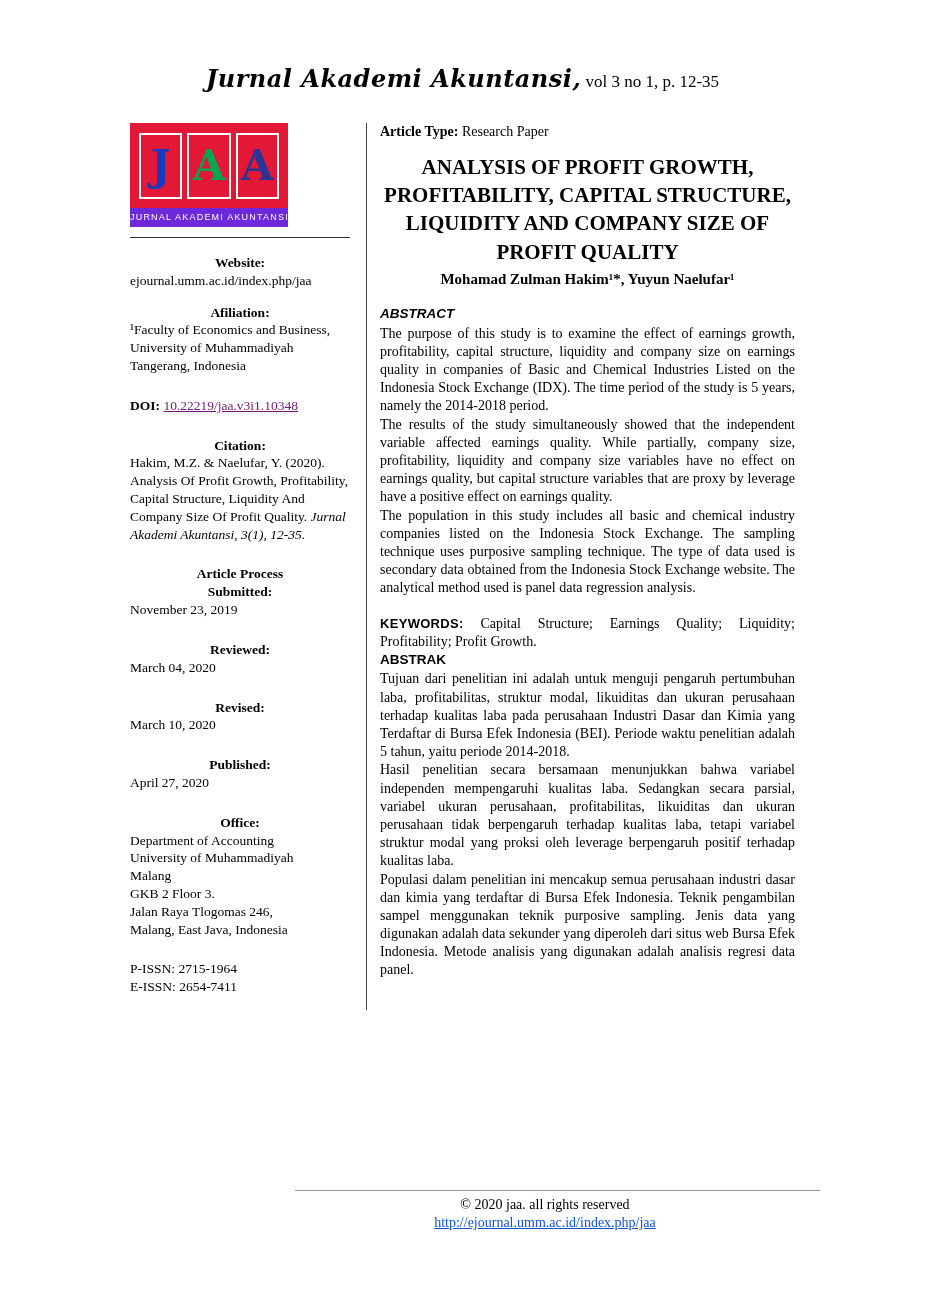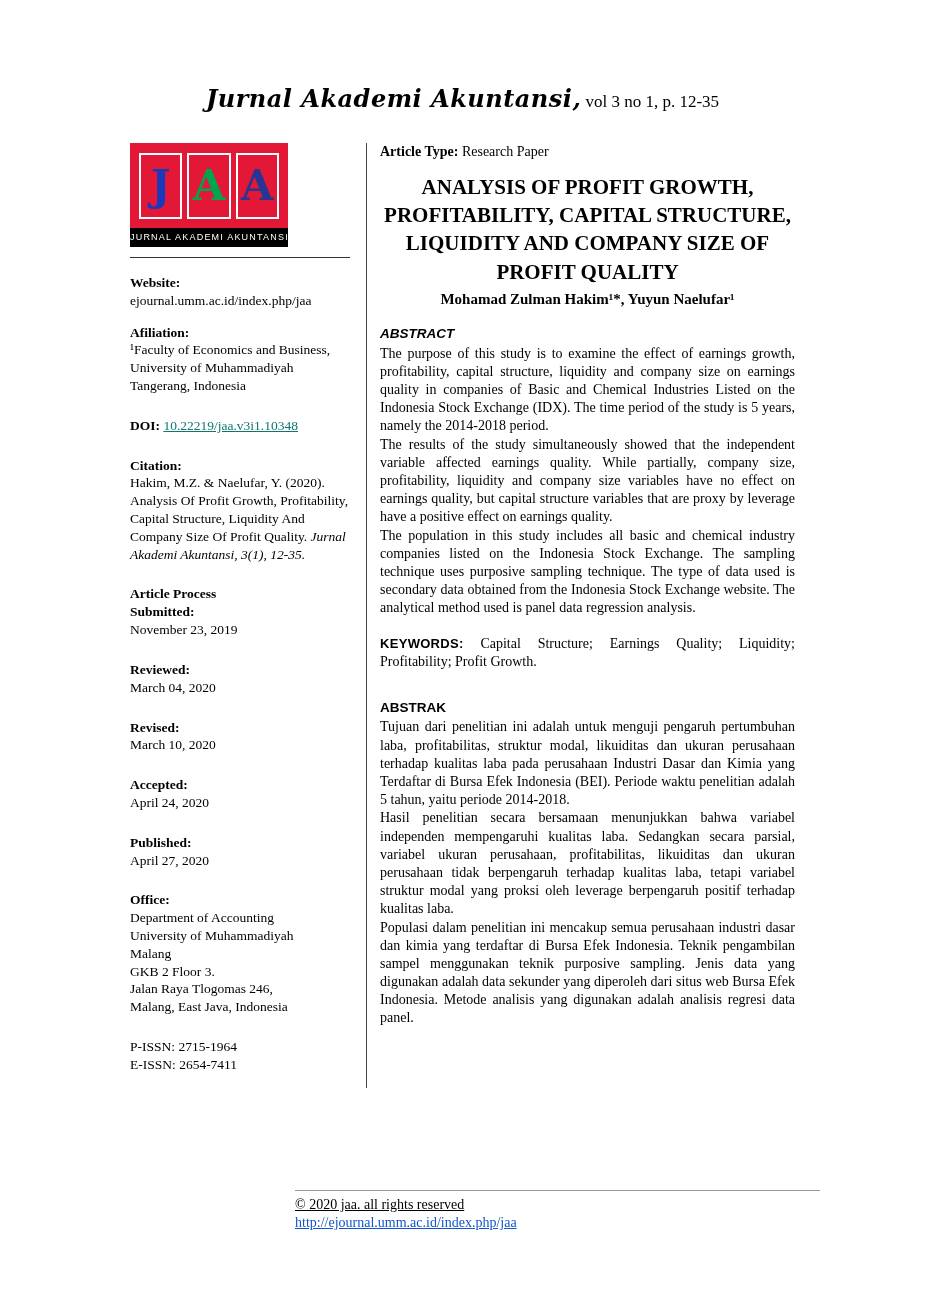--- a/index.html
+++ b/index.html
@@ -4,21 +4,21 @@
 <style>
   * { margin:0; padding:0; box-sizing:border-box; }
   html,body { background:#ffffff; }
   body {
     width:926px; height:1309px;
     font-family:"Liberation Serif", serif;
     color:#000;
     position:relative;
     overflow:hidden;
   }
-  .page { position:relative; width:926px; height:1309px; padding:84px 131px 0 130px; }
+  .page { position:relative; width:926px; height:1309px; padding:64px 131px 0 130px; }
 
   
   .header { text-align:center; margin-bottom:30px; white-space:nowrap; }
   .journal-name {
     font-family:"DejaVu Serif", serif;
     font-style:italic; font-weight:600;
     font-size:24px; letter-spacing:0.5px;
   }
   .issue-info { font-size:17px; }
 
@@ -39,64 +39,64 @@
   .logo-cell {
     flex:1; height:66px;
     border:2px solid #ffffff;
     display:flex; align-items:center; justify-content:center;
     font-family:"DejaVu Serif", serif; font-weight:bold; font-size:42px;
   }
   .logo-cell.c0 { color:#1c39bb; }
   .logo-cell.c1 { color:#00a551; }
   .logo-cell.c2 { color:#283593; }
   .logo-banner {
-    background:#000000; color:#fff;
+    background:#6d28d9; color:#fff;
     font-family:"Liberation Sans", sans-serif;
     font-size:9px; letter-spacing:1.2px;
     text-align:center; padding:4px 0 3px 0; white-space:nowrap;
   }
   .logo-rule { border:none; border-top:1.5px solid #333; margin:10px 0 16px 0; width:100%; }
 
   
   .block { margin-bottom:14px; }
   .block.gap-lg { margin-top:22px; }
-  .b { font-weight:bold; }
+  .b { font-weight:bold;text-align:center; }
   .italic { font-style:italic; }
-  .doi-link { color:#0f766e; text-decoration:underline; }
+  .doi-link { color:#701a75; text-decoration:underline; }
 
   
   .article-type { margin-bottom:12px; }
   .article-type .b { font-weight:bold; }
   .paper-title {
     font-size:21px; font-weight:bold; text-align:center;
     line-height:1.34; margin:8px 0 4px 0;
   }
   .authors { font-size:15px; font-weight:bold; text-align:center; margin-bottom:16px; }
   .h-abstract {
     font-family:"Liberation Sans", sans-serif;
     font-weight:bold; font-style:italic; font-size:13.5px;
     margin:14px 0 2px 0;
   }
   .h-abstrak {
     font-family:"Liberation Sans", sans-serif;
     font-weight:bold; font-size:13.5px;
-    margin:28px 0 2px 0;
+    margin:0 0 2px 0;
   }
   .para { text-align:justify; }
   .kw-block { margin-top:17px; text-align:justify; }
   .kw-label {
     font-family:"Liberation Sans", sans-serif;
     font-weight:bold; font-size:13px; letter-spacing:0.3px;
   }
 
   
   .footer {
     position:absolute; left:295px; right:106px; top:1190px;
     border-top:1px solid #999; padding-top:6px;
-    text-align:left; font-size:14px;text-decoration:underline;
+    text-align:center; font-size:14px;
   }
   .footer .copy { padding-right:25px; }
   .footer-link {
     display:inline-block; margin-top:2px; padding-right:25px;
     color:#1155cc; text-decoration:underline;
   }
 </style>
 </head>
 <body>
 
@@ -150,24 +150,20 @@
       <div class="block gap-lg">
         <div class="b">Reviewed:</div>
         <div>March 04, 2020</div>
       </div>
 
       <div class="block gap-lg">
         <div class="b">Revised:</div>
         <div>March 10, 2020</div>
       </div>
 
-      <div class="block gap-lg">
-        <div class="b">Accepted:</div>
-        <div>April 24, 2020</div>
-      </div>
 
       <div class="block gap-lg">
         <div class="b">Published:</div>
         <div>April 27, 2020</div>
       </div>
 
       <div class="block gap-lg">
         <div class="b">Office:</div>
         <div>Department of Accounting</div>
         <div>University of Muhammadiyah</div>

